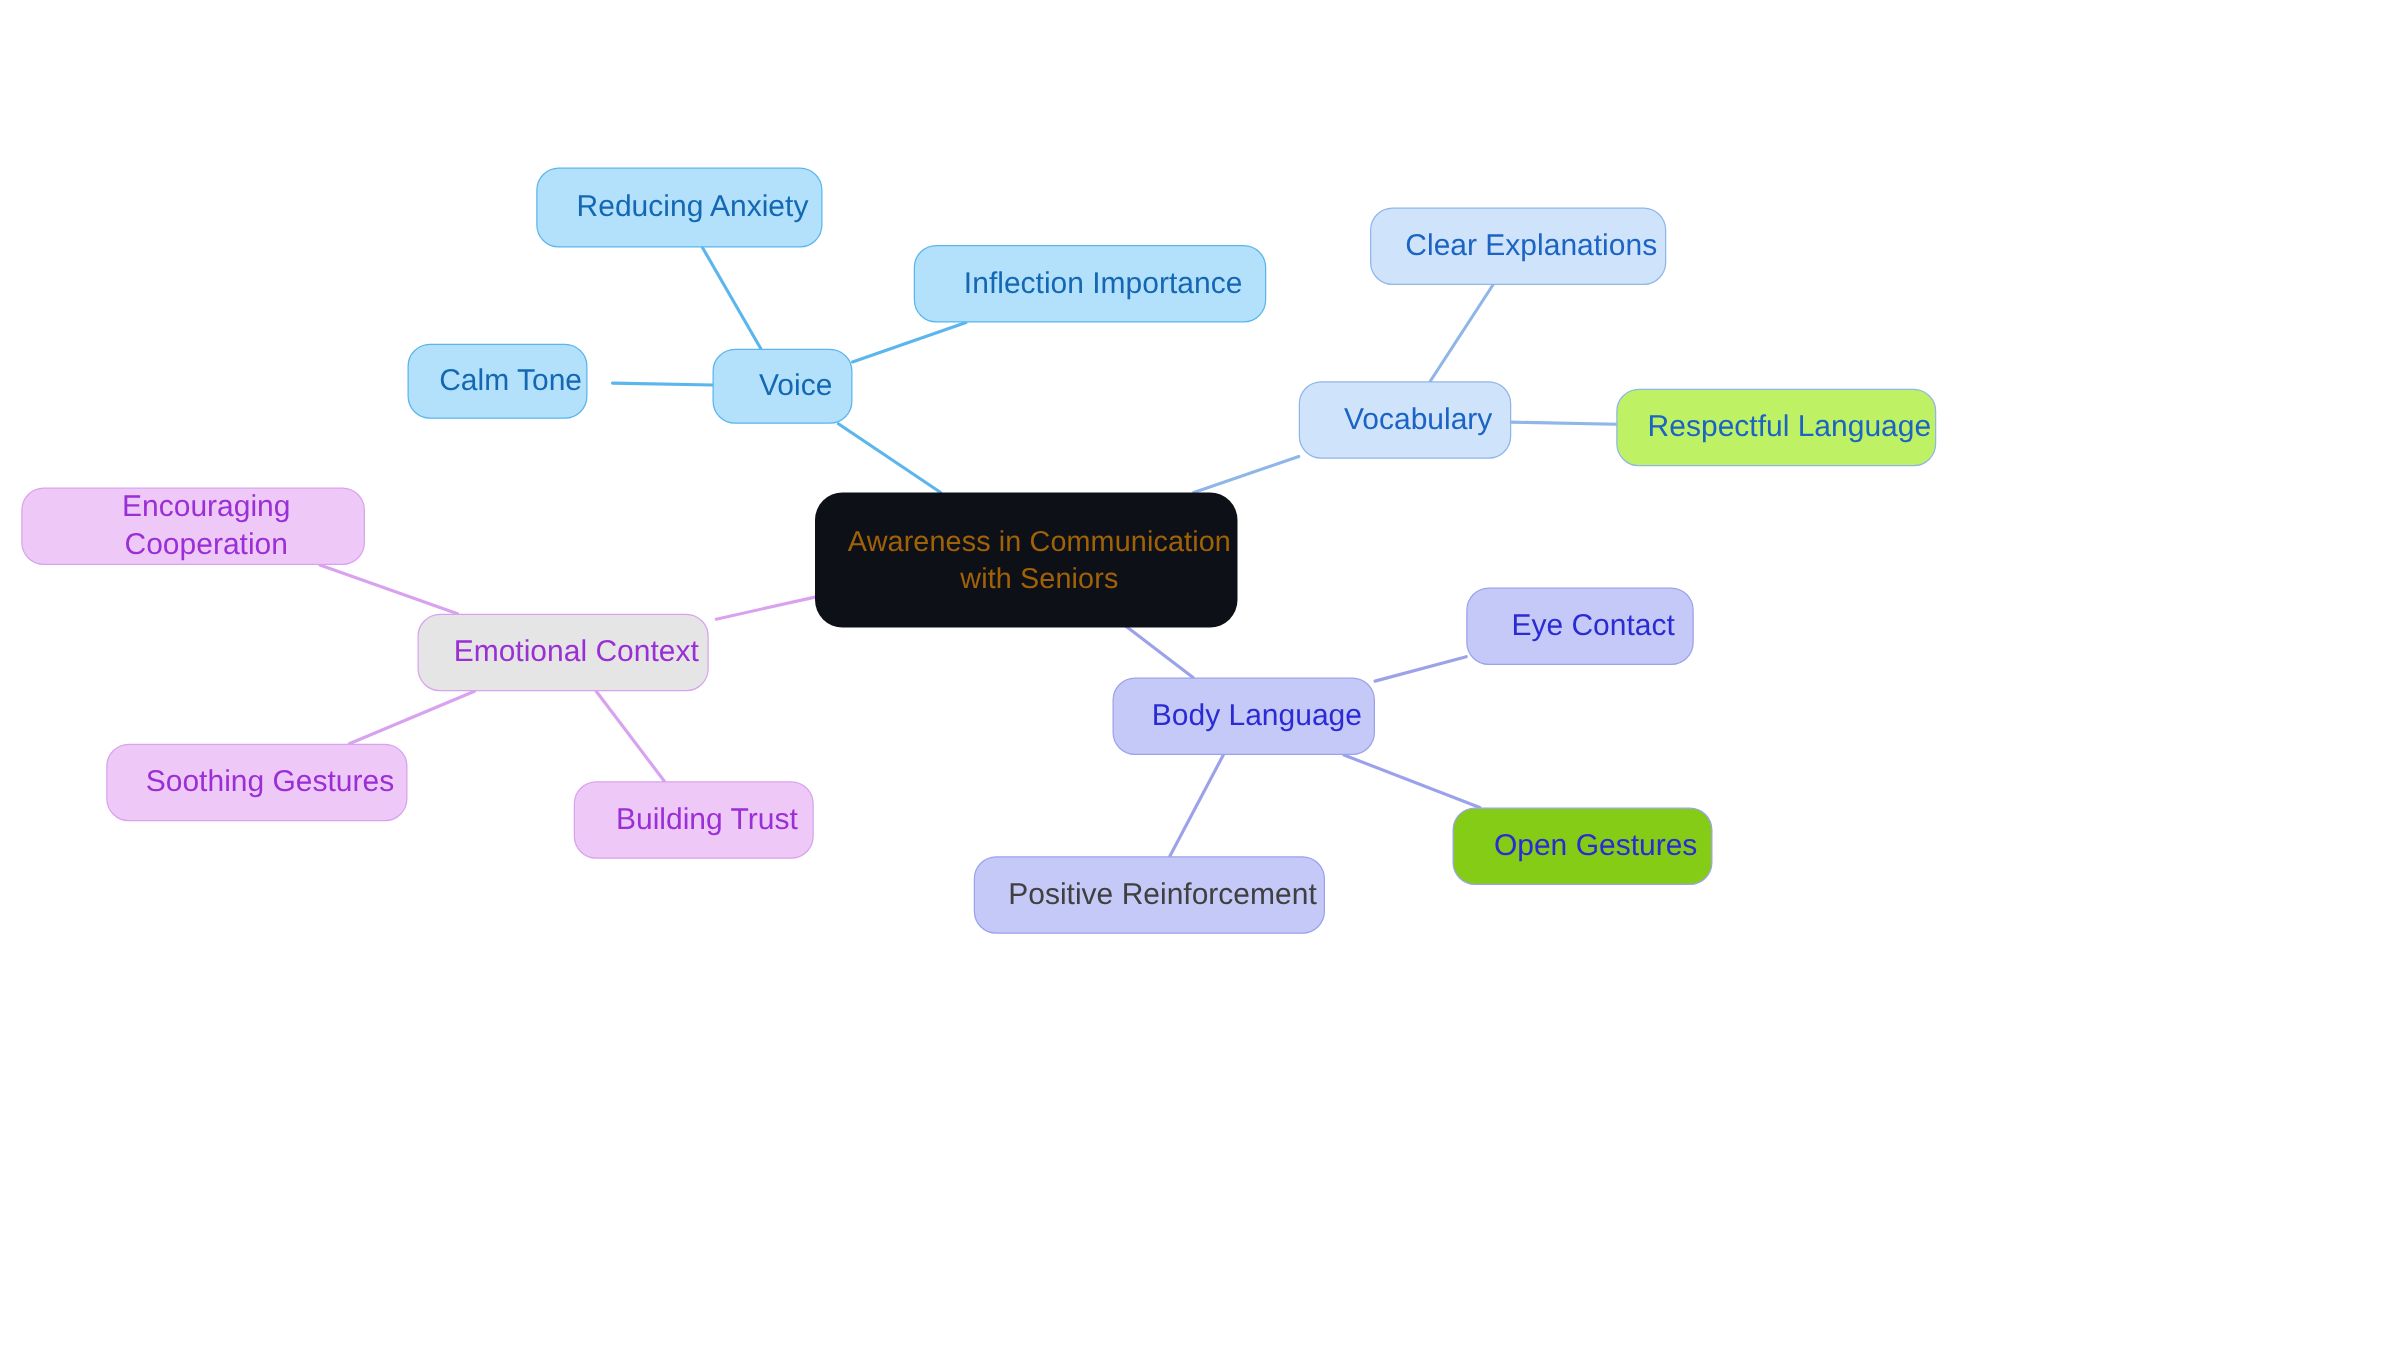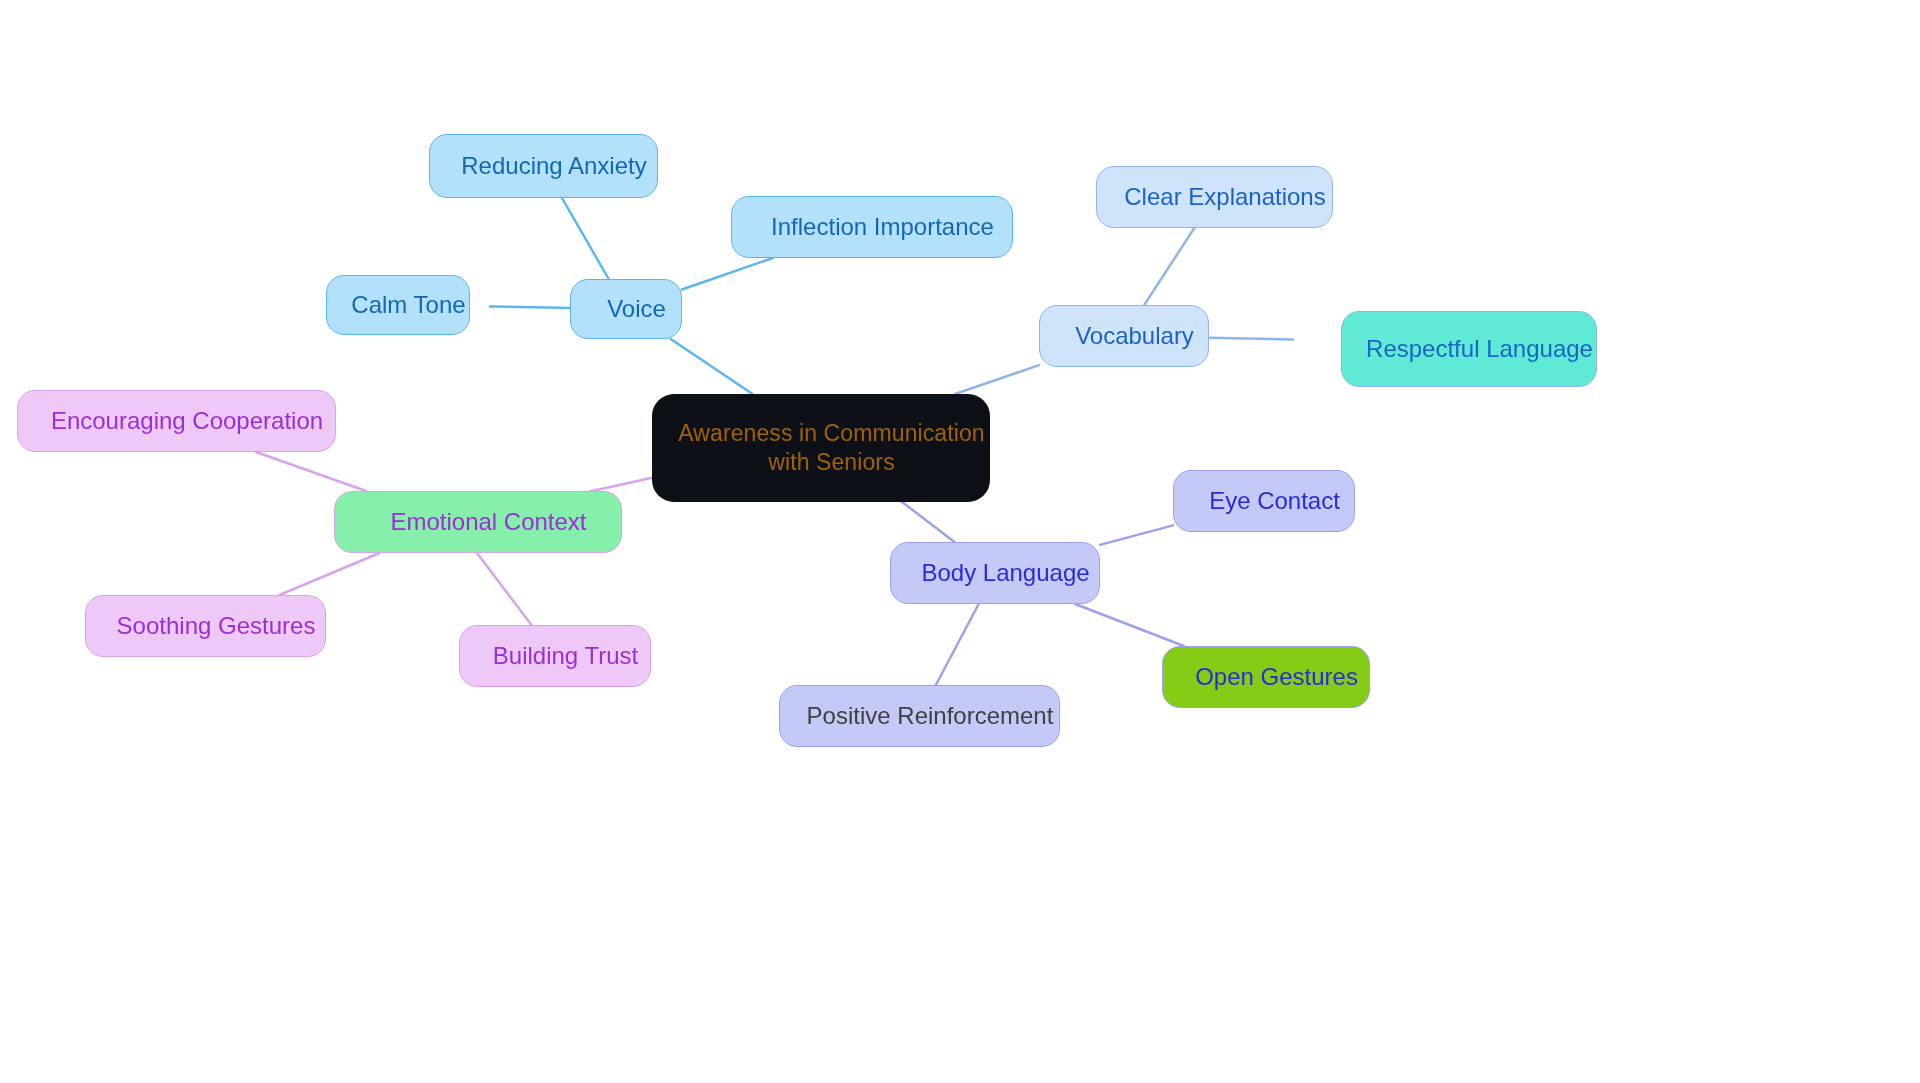--- a/index.html
+++ b/index.html
@@ -73,22 +73,22 @@
       <line x1="476.9813432835821" y1="553" x2="531.5186567164179" y2="625" stroke="#d9a2ee" stroke-width="2.5" stroke-linecap="round"></line>
     </svg>
 <div class="node root" style="left: 652px; top: 394px; width: 338px; height: 108px; background: rgb(13, 17, 23); border-color: rgb(13, 17, 23); color: #a16207;">Awareness in Communication
 with Seniors</div>
     <div class="node branch" style="left: 570px; top: 279px; width: 112px; height: 60px; background: rgb(179, 224, 251); border-color: rgb(90, 182, 236); color: rgb(20, 104, 179);">Voice</div>
     <div class="node leaf" style="left: 429px; top: 134px; width: 229px; height: 64px; background: rgb(179, 224, 251); border-color: rgb(90, 182, 236); color: rgb(20, 104, 179);">Reducing Anxiety</div>
     <div class="node leaf" style="left: 731px; top: 196px; width: 282px; height: 62px; background: rgb(179, 224, 251); border-color: rgb(90, 182, 236); color: rgb(20, 104, 179);">Inflection Importance</div>
     <div class="node leaf" style="left: 326px; top: 275px; width: 144px; height: 60px; background: rgb(179, 224, 251); border-color: rgb(90, 182, 236); color: rgb(20, 104, 179);">Calm Tone</div>
     <div class="node branch" style="left: 1039px; top: 305px; width: 170px; height: 62px; background: rgb(207, 227, 251); border-color: rgb(143, 182, 232); color: rgb(27, 100, 196);">Vocabulary</div>
     <div class="node leaf" style="left: 1096px; top: 166px; width: 237px; height: 62px; background: rgb(207, 227, 251); border-color: rgb(143, 182, 232); color: rgb(27, 100, 196);">Clear Explanations</div>
-    <div class="node leaf" style="left: 1293px; top: 311px; width: 256px; height: 76px; background: #5eead4; border-color: rgb(143, 182, 232); color: rgb(27, 100, 196); margin-left: 48px;">Respectful Language</div>
+    <div class="node leaf" style="left: 1293px; top: 311px; width: 256px; height: 62px; background: #bef264; border-color: rgb(143, 182, 232); color: rgb(27, 100, 196);">Respectful Language</div>
     <div class="node branch" style="left: 890px; top: 542px; width: 210px; height: 62px; background: rgb(197, 201, 247); border-color: rgb(155, 162, 234); color: rgb(43, 43, 212);">Body Language</div>
     <div class="node leaf" style="left: 1173px; top: 470px; width: 182px; height: 62px; background: rgb(197, 201, 247); border-color: rgb(155, 162, 234); color: rgb(43, 43, 212);">Eye Contact</div>
     <div class="node leaf" style="left: 1162px; top: 646px; width: 208px; height: 62px; background: #84cc16; border-color: rgb(155, 162, 234); color: rgb(43, 43, 212);">Open Gestures</div>
     <div class="node leaf" style="left: 779px; top: 685px; width: 281px; height: 62px; background: rgb(197, 201, 247); border-color: rgb(155, 162, 234); color: #404040;">Positive Reinforcement</div>
-    <div class="node branch" style="left: 334px; top: 491px; width: 288px; height: 62px; background: #86efac; border-color: rgb(217, 162, 238); color: rgb(155, 47, 214);">Emotional Context</div>
-    <div class="node leaf" style="left: 17px; top: 390px; width: 319px; height: 62px; background: rgb(238, 201, 247); border-color: rgb(217, 162, 238); color: rgb(155, 47, 214); border-radius: 18px;">Encouraging Cooperation</div>
+    <div class="node branch" style="left: 334px; top: 491px; width: 233px; height: 62px; background: #e5e5e5; border-color: rgb(217, 162, 238); color: rgb(155, 47, 214);">Emotional Context</div>
+    <div class="node leaf" style="left: 17px; top: 390px; width: 275px; height: 62px; background: rgb(238, 201, 247); border-color: rgb(217, 162, 238); color: rgb(155, 47, 214); border-radius: 18px;">Encouraging Cooperation</div>
     <div class="node leaf" style="left: 85px; top: 595px; width: 241px; height: 62px; background: rgb(238, 201, 247); border-color: rgb(217, 162, 238); color: rgb(155, 47, 214);">Soothing Gestures</div>
     <div class="node leaf" style="left: 459px; top: 625px; width: 192px; height: 62px; background: rgb(238, 201, 247); border-color: rgb(217, 162, 238); color: rgb(155, 47, 214);">Building Trust</div>
   </div>
 
 </body></html>

